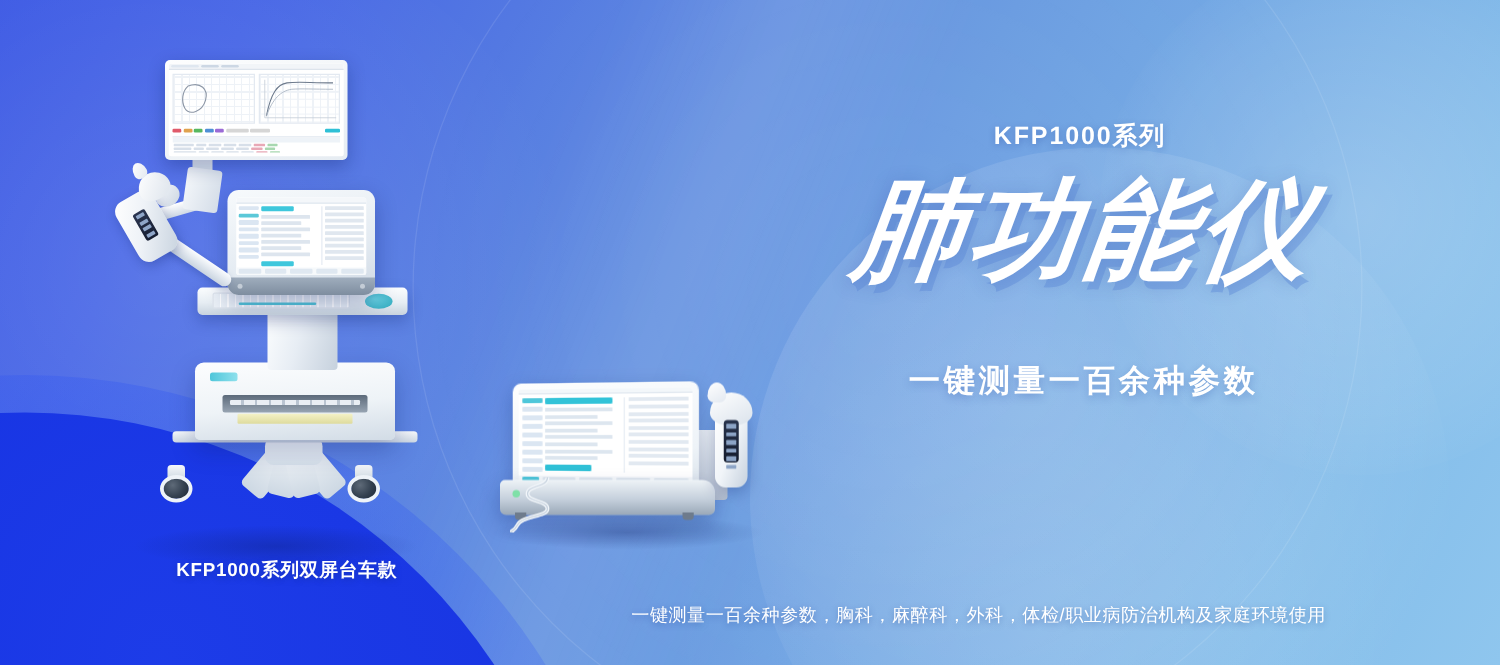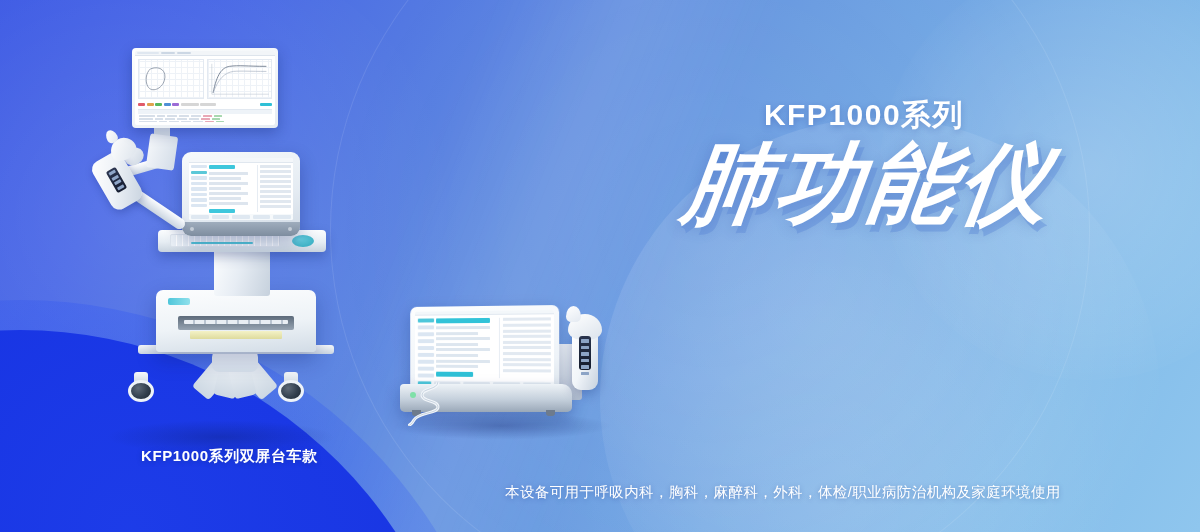--- a/index.html
+++ b/index.html
@@ -88,21 +88,21 @@
       rgba(255,255,255,0) 100%);
     filter:blur(14px);
   }
 
   
   .copy{position:absolute;right:0;top:0;width:560px;height:100%;}
 
   .eyebrow{
     position:absolute;left:0;right:112px;top:95px;
     text-align:center;
-    color:#ffffff;font-size:30px;font-weight:bold;
+    color:#ffffff;font-size:20px;font-weight:bold;
     letter-spacing:1.5px;
     text-shadow:0 2px 6px rgba(20,45,140,.28);
   }
 
   .headline{
     position:absolute;left:0;right:104px;top:140px;
     text-align:center;
     color:#ffffff;
     font-size:88px;line-height:1;font-weight:bold;
     letter-spacing:4px;
@@ -725,18 +725,19 @@
     </div>
   </div>
 
   <div class="cap" id="cap-cart">KFP1000系列双屏台车款</div>
 
   <div class="copy">
     <div class="eyebrow">KFP1000系列</div>
 
     <div class="headline">肺功能仪</div>
 
+    <div class="tagline">一键测量一百余种参数</div>
 
   </div>
 
-  <div class="footnote">本设备可用于呼吸内科，胸科，麻醉科，外科，体检/职业病防治机构及家庭环境使用</div>
+  <div class="footnote">一键测量一百余种参数，胸科，麻醉科，外科，体检/职业病防治机构及家庭环境使用</div>
 
 </div>
 
 </body></html>

